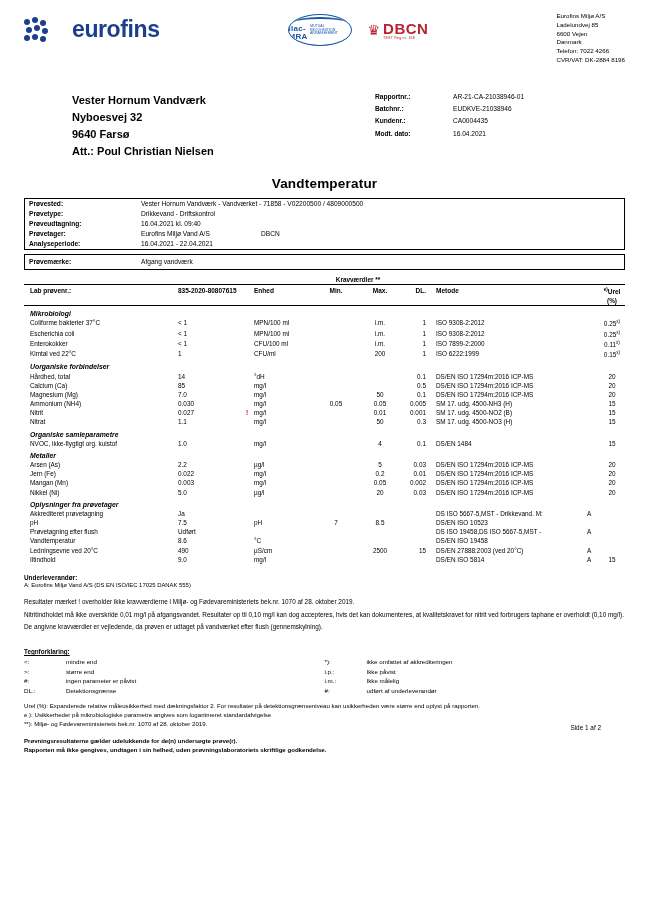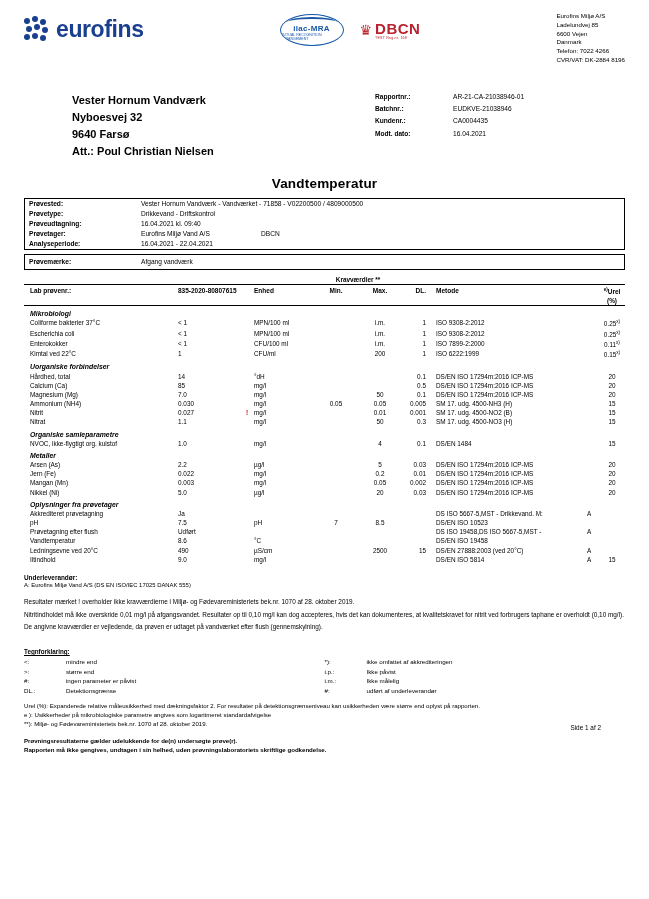--- a/index.html
+++ b/index.html
@@ -10,30 +10,30 @@
     font-family: "Liberation Sans", sans-serif;
     font-size: 6.6px;
     color: #000;
     position: relative;
     overflow: hidden;
   }
   .page { position: relative; width: 649px; height: 899px; padding: 10px 24px 0 24px; }
 
   
   .topbar { display:flex; align-items:flex-start; justify-content:space-between; height:58px; }
-  .logo-wrap { display:flex; gap:6px; padding-top:6px; }
+  .logo-wrap { display:flex; align-items:center; gap:22px; padding-top:6px; }
   .logo-dots { position:relative; width:26px; height:26px; }
   .logo-dots i { position:absolute; display:block; border-radius:50%; background:#1b3f8f; }
   .logo-text { font-size:23px; font-weight:bold; color:#1b3f8f; letter-spacing:-0.4px; font-family:"Liberation Sans", sans-serif; }
 
   .marks { display:flex; align-items:center; gap:16px; padding-top:4px; }
   .ilac {
     width:64px; height:32px; border-radius:50%/50%;
     background:#ffffff; border:1.2px solid #1657a8;
-    display:flex; flex-direction:column; align-items:center; justify-content:center;
+    display:flex; flex-direction:row; align-items:center; justify-content:center;
     color:#1657a8; font-size:7px; font-weight:bold; line-height:1;
     position:relative; overflow:hidden;
   }
   .ilac .arc { position:absolute; top:2px; left:6px; right:6px; height:10px; border-top:2px solid #1657a8; border-radius:50%; }
   .ilac .lbl { margin-top:6px; font-size:8px; letter-spacing:0.3px; }
   .ilac .sub { font-size:3.6px; font-weight:normal; margin-top:1px; }
 
   .danak { display:flex; align-items:center; gap:3px; }
   .danak .crown { color:#b8232f; font-size:14px; line-height:1; }
   .danak .dk-main { color:#b8232f; font-size:15px; font-weight:bold; letter-spacing:0.5px; line-height:1; }

